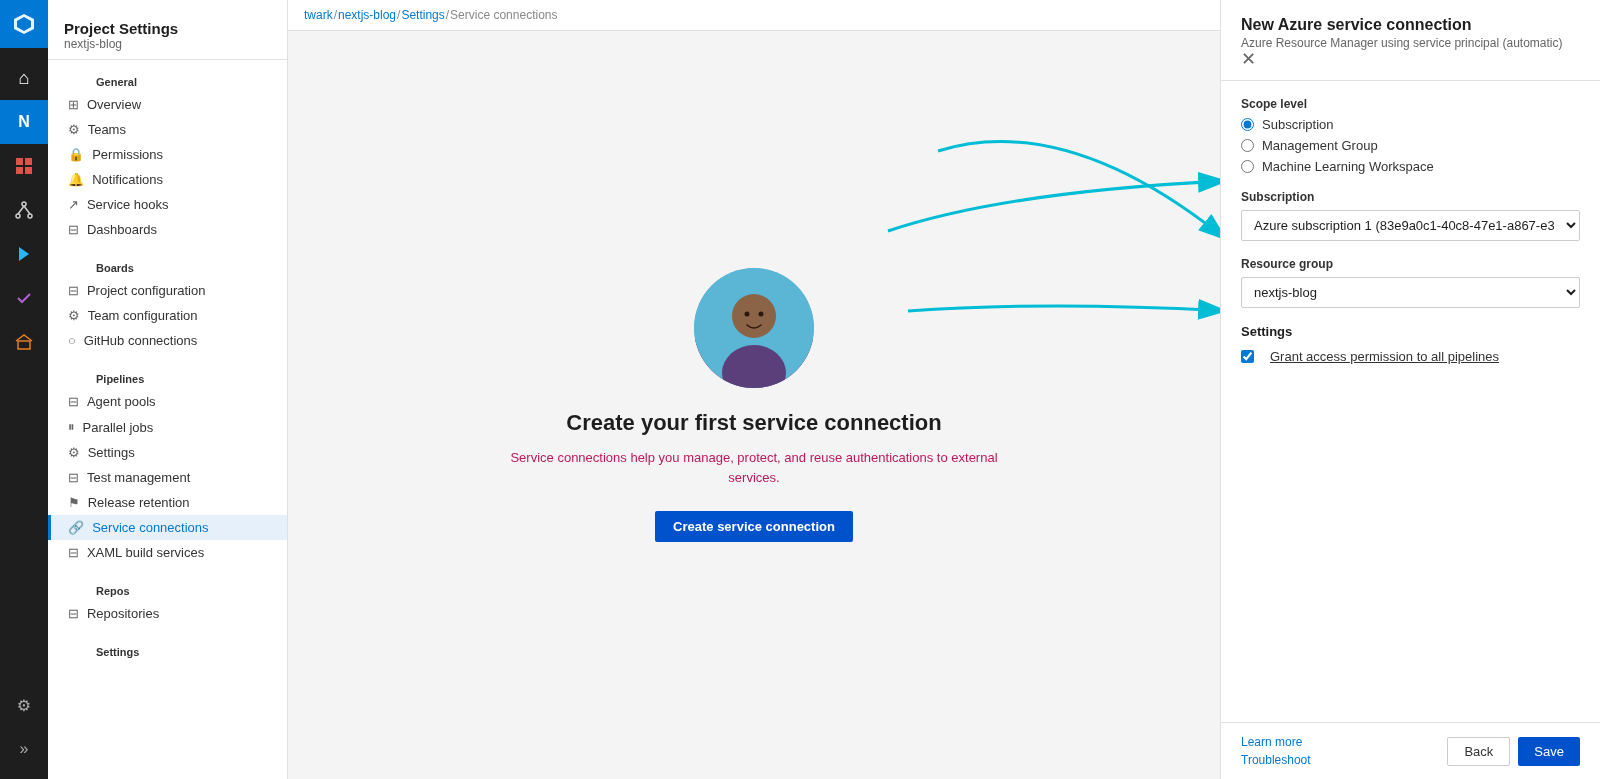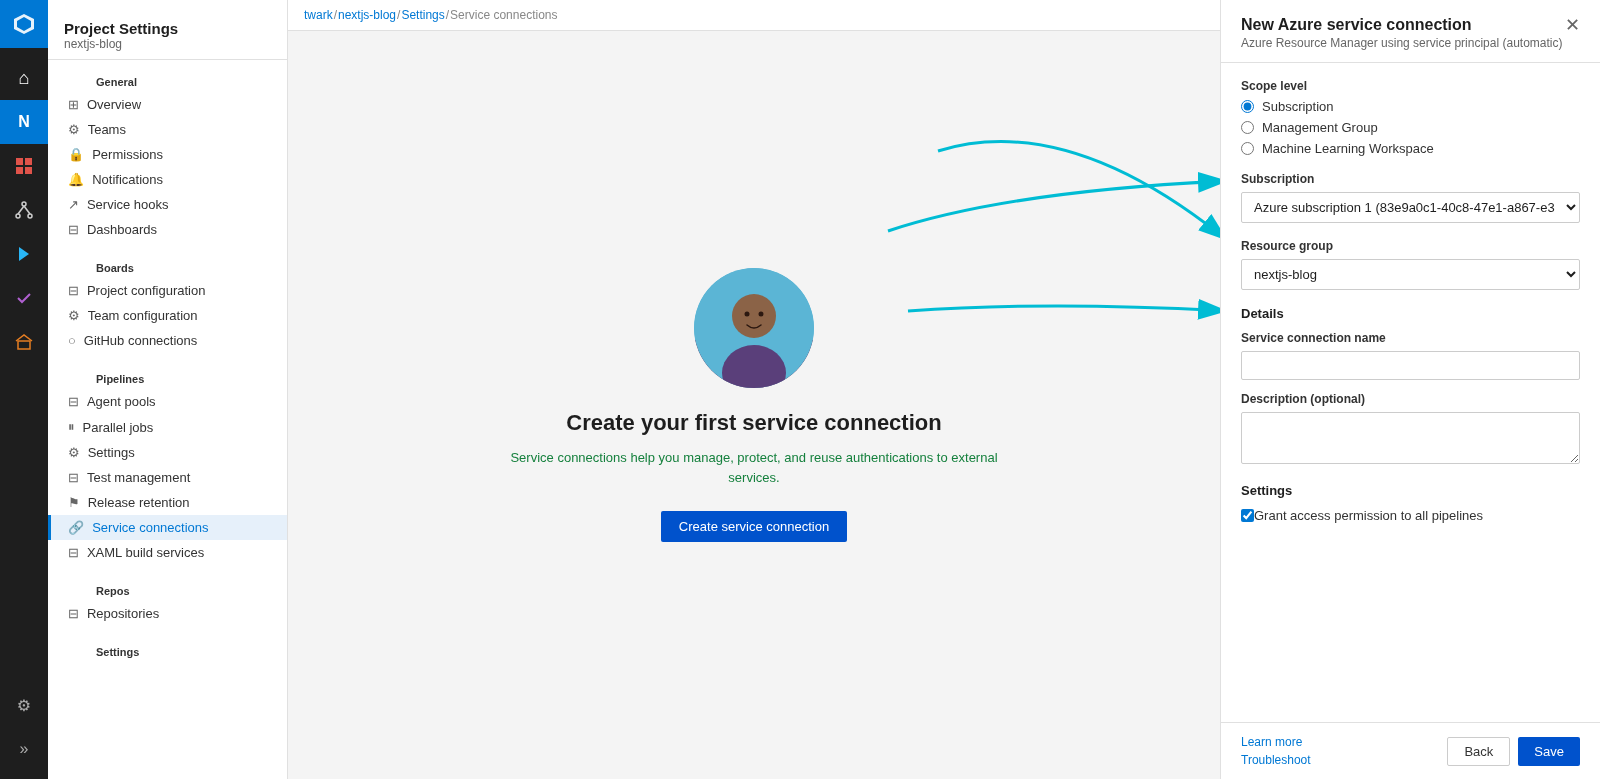--- a/index.html
+++ b/index.html
@@ -138,31 +138,31 @@
     }
     .center-panel h2 {
       font-size: 22px;
       font-weight: 700;
       color: #1e1e1e;
       margin-bottom: 12px;
       margin-top: 22px;
     }
     .center-panel p {
       font-size: 13px;
-      color: #15803d;
+      color: #be185d;
       margin-bottom: 24px;
       line-height: 1.5;
     }
     .btn-primary {
       background: #0052cc;
       color: white;
       border: none;
       padding: 8px 18px;
       font-size: 13px;
-      font-weight: 400;
+      font-weight: 700;
       cursor: pointer;
       border-radius: 2px;
     }
 
     
     .right-panel {
       width: 380px;
       background: #fff;
       border-left: 1px solid #e0e0e0;
       display: flex;
@@ -170,20 +170,21 @@
       box-shadow: -2px 0 8px rgba(0,0,0,0.1);
       overflow-y: auto;
       flex-shrink: 0;
     }
     .panel-header {
       padding: 16px 20px 12px;
       border-bottom: 1px solid #e0e0e0;
       display: flex;
       justify-content: space-between;
       align-items: flex-start;
+      flex-direction: column;
     }
     .panel-header-title h3 {
       font-size: 16px;
       font-weight: 600;
       color: #1e1e1e;
     }
     .panel-header-title p {
       font-size: 12px;
       color: #666;
       margin-top: 2px;
@@ -262,23 +263,24 @@
     }
     .section-title {
       font-size: 13px;
       font-weight: 600;
       color: #1e1e1e;
       margin-bottom: 10px;
     }
     .checkbox-item {
       display: flex;
       align-items: center;
-      gap: 0;
+      gap: 16px;
       font-size: 13px;
       color: #333;
+      text-decoration: underline;
     }
     .checkbox-item input[type="checkbox"] {
       accent-color: #0078d4;
     }
     .panel-footer {
       padding: 12px 20px;
       border-top: 1px solid #e0e0e0;
       display: flex;
       justify-content: space-between;
       align-items: center;
@@ -559,29 +561,20 @@
       </select>
     </div>
 
     <div class="form-section">
       <label class="form-label">Resource group</label>
       <select class="form-select">
         <option>nextjs-blog</option>
       </select>
     </div>
 
-    <div class="form-section">
-      <div class="section-title">Details</div>
-
-      <label class="form-label">Service connection name</label>
-      <input class="form-input" type="text" style="margin-bottom: 12px;">
-
-      <label class="form-label">Description (optional)</label>
-      <textarea class="form-textarea" style=""></textarea>
-    </div>
 
     <div class="form-section">
       <div class="section-title">Settings</div>
       <label class="checkbox-item">
         <input type="checkbox" checked="" style="">
         <span>Grant access permission to all pipelines</span>
       </label>
     </div>
   </div>
 

